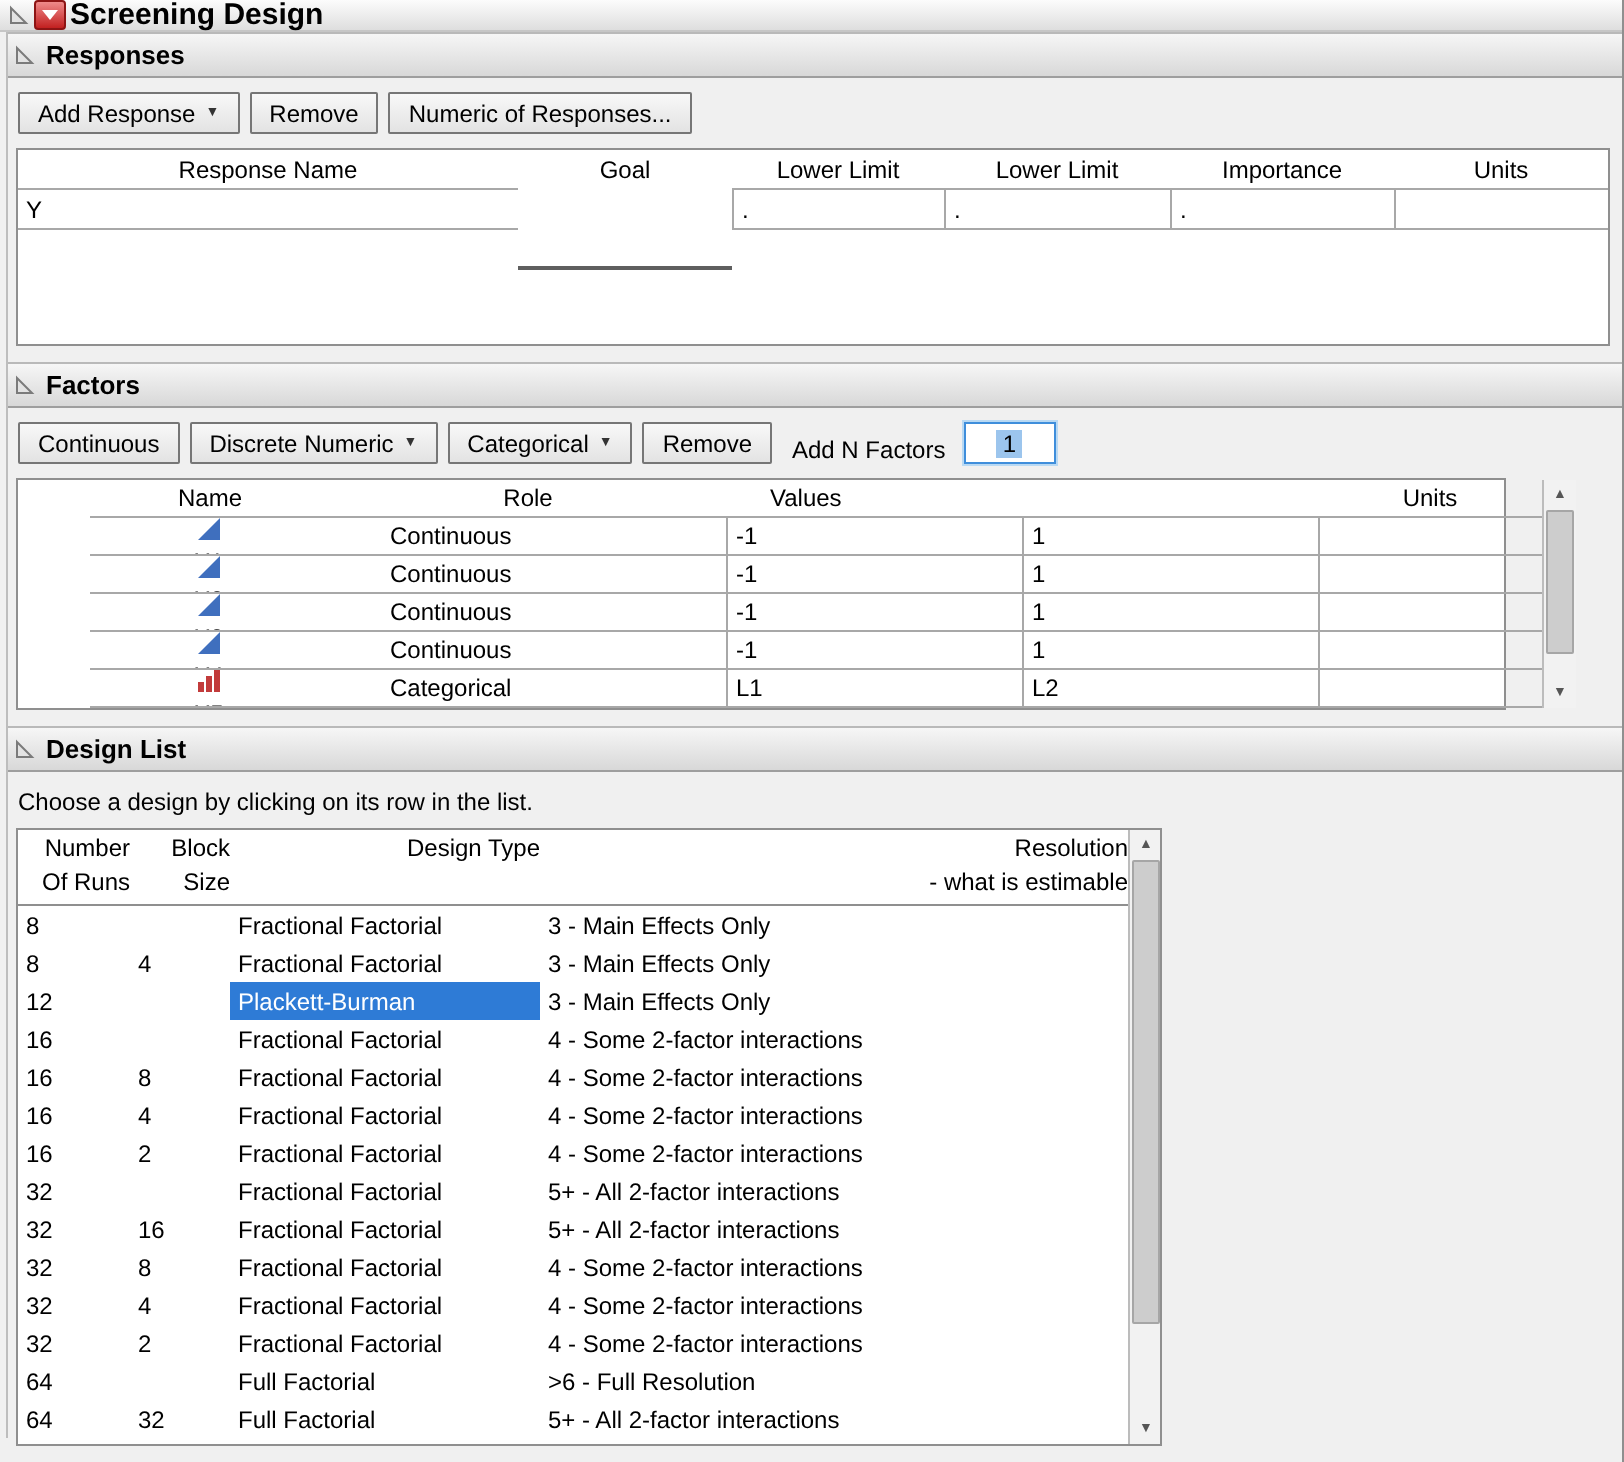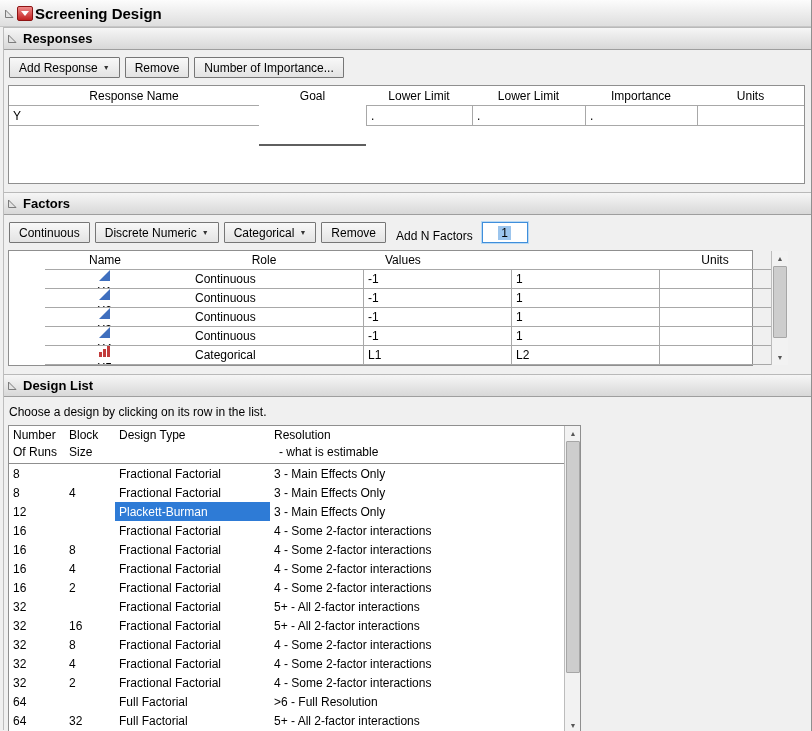--- a/index.html
+++ b/index.html
@@ -6,21 +6,21 @@
   html,body { width:812px; height:731px; }
   body {
     font-family:"Liberation Sans", sans-serif;
     font-size:12px; color:#000;
     background:#f0f0f0; overflow:hidden;
   }
   #window { width:812px; height:731px; border-right:1px solid #8f8f8f; overflow:hidden; background:#f0f0f0; }
 
   
   .title-band {
-    height:27px; display:flex; align-items:center; gap:2px; padding:0 4px;
+    height:16px; display:flex; align-items:center; gap:2px; padding:0 4px;
     background:linear-gradient(180deg,#fcfcfc,#dedede);
     border-bottom:1px solid #c6c6c6;
   }
   .title-band .title-text { font-size:15px; font-weight:bold; }
   .outline { margin-left:3px; border-left:1px solid #bdbdbd; height:703px; }
   .sec-band {
     height:23px; display:flex; align-items:center; gap:5px; padding:0 3px;
     background:linear-gradient(180deg,#f6f6f6,#d8d8d8);
     border-top:1px solid #b9b9b9; border-bottom:1px solid #9e9e9e;
   }
@@ -86,21 +86,21 @@
   .sb-track { flex:1; position:relative; }
   .sb-thumb { position:absolute; left:1px; right:1px; background:#cdcdcd; border:1px solid #a6a6a6; border-radius:1px; }
   .fact-thumb { top:0; height:72px; }
   .design-thumb { top:0; height:232px; }
 
   
   .instruction { margin:3px 0 6px 1px; }
   .design-wrap { display:flex; width:573px; height:309px; border:1px solid #8f8f8f; background:#fff; overflow:hidden; }
   .design-table { width:555px; }
   .d-head { display:flex; border-bottom:1px solid #8f8f8f; padding:1px 0 2px 0; }
-  .dh { padding-left:4px; }
+  .dh { padding-left:4px;text-align:right; }
   .dh span { display:block; line-height:17px; white-space:nowrap; }
   .dh.runs{width:56px} .dh.block{width:50px} .dh.type{width:155px} .dh.res{width:294px}
   .dh .indent { padding-left:5px; }
   .d-row { display:flex; height:19px; align-items:stretch; }
   .dc { display:flex; align-items:center; padding-left:4px; white-space:nowrap; overflow:hidden; }
   .dc.runs{width:56px} .dc.block{width:50px} .dc.type{width:155px} .dc.res{width:294px}
   .dc.type.selected { background:#2e7bd6; color:#fff; }
 </style>
 </head>
 <body>
@@ -133,21 +133,21 @@
     <div class="sec-body">
       <div class="btn-row">
         <span class="btn">
           <span>Add Response</span>
           <span class="dd-arrow">▼</span>
         </span>
         <span class="btn">
           <span>Remove</span>
         </span>
         <span class="btn">
-          <span>Number of Importance...</span>
+          <span>Numeric of Responses...</span>
         </span>
       </div>
 
       <div class="resp-table">
         <div class="resp-head">
           <span class="rh c-name">Response Name</span>
           <span class="rh c-goal">Goal</span>
           <span class="rh c-lower">Lower Limit</span>
           <span class="rh c-upper">Lower Limit</span>
           <span class="rh c-imp">Importance</span>

